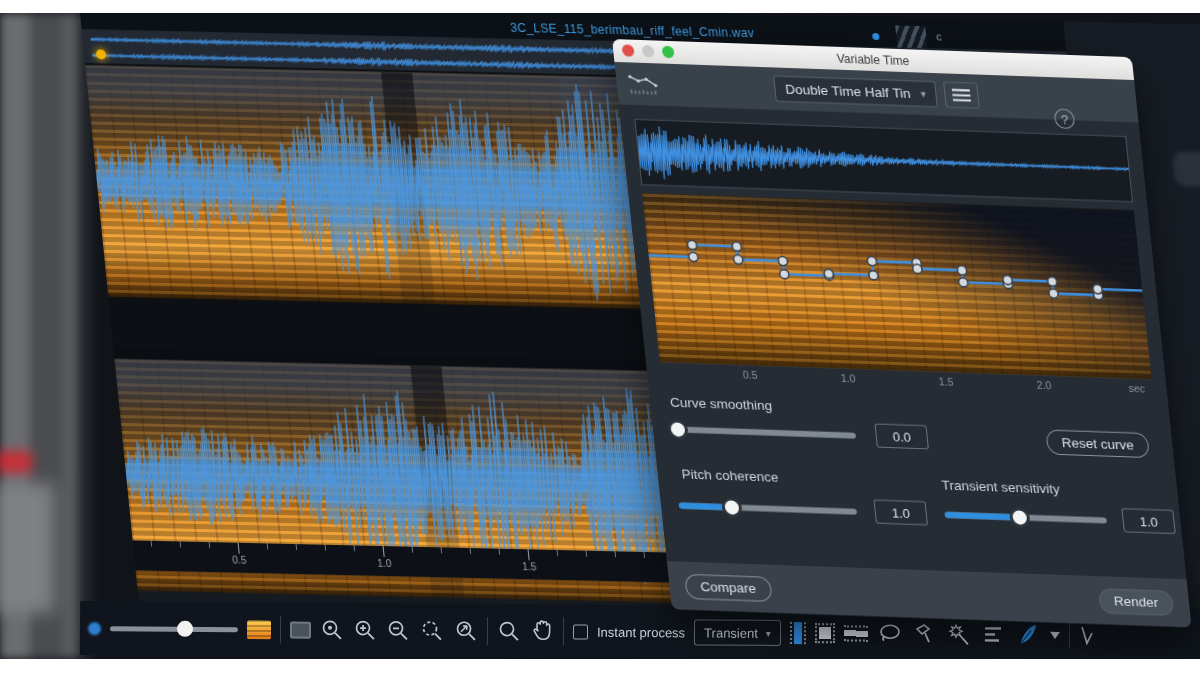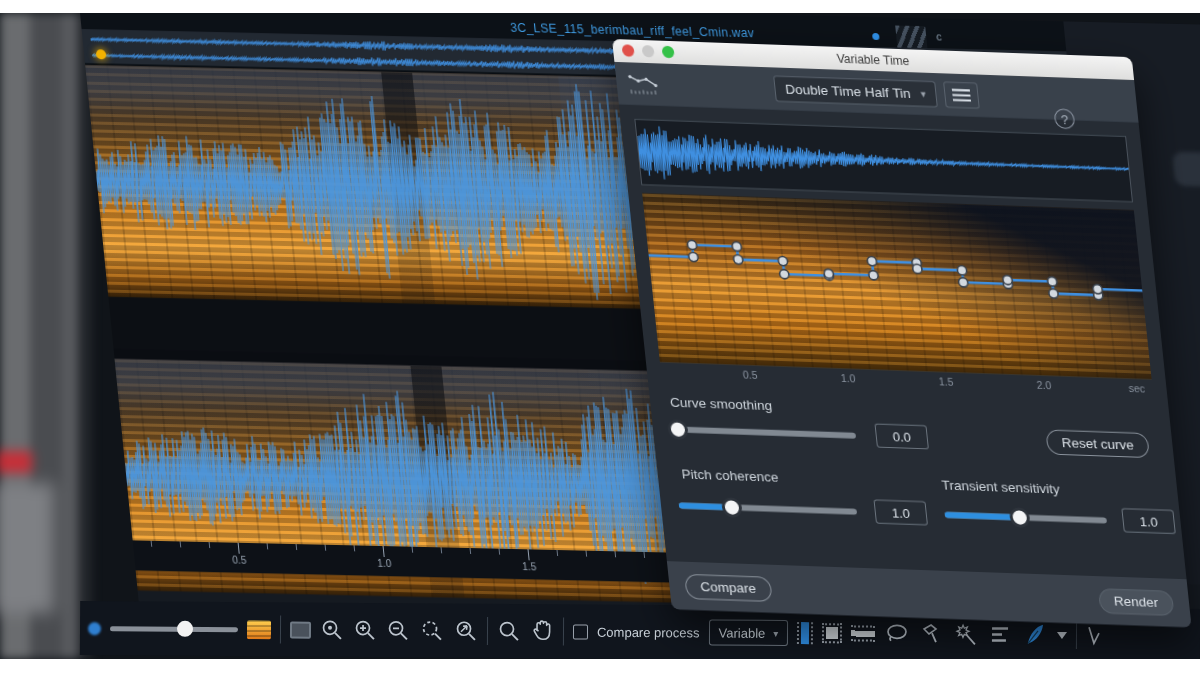--- a/index.html
+++ b/index.html
@@ -288,23 +288,23 @@
           <line x1="15" y1="15" x2="21" y2="21" stroke="#bcc4cd" stroke-width="1.9"></line>
         </svg>
     </div>
     <div class="tb-ic">
       <svg width="24" height="26" viewBox="0 0 24 26">
           <path d="M7 12 V6 a1.6 1.6 0 0 1 3.2 0 V4.4 a1.6 1.6 0 0 1 3.2 0 V5 a1.6 1.6 0 0 1 3.2 0 v2 a1.5 1.5 0 0 1 3 .4 v6.2 c0 4.6-2.6 7.4-6.6 7.4 -3.4 0-4.8-1.4-6.4-4.2 l-2.2-3.8 c-.8-1.4.8-2.8 2.2-1.8 l1.4 1.2 z" fill="none" stroke="#bcc4cd" stroke-width="1.6" stroke-linejoin="round"></path>
         </svg>
     </div>
     <div class="tb-sep"></div>
     <div class="checkbox"></div>
-    <div class="tb-label">Compare process</div>
+    <div class="tb-label">Instant process</div>
     <div class="dropdown">
-      <span>Variable</span>
+      <span>Transient</span>
       <span class="chev">▾</span>
     </div>
     <div class="timesel">
         <div class="bar"></div>
       </div>
     <div class="tfsel"></div>
     <div class="freqsel"></div>
     <div class="tb-ic">
       <svg width="26" height="24">
           <ellipse cx="13" cy="10" rx="9" ry="6.5" fill="none" stroke="#bcc4cd" stroke-width="1.7"></ellipse>

